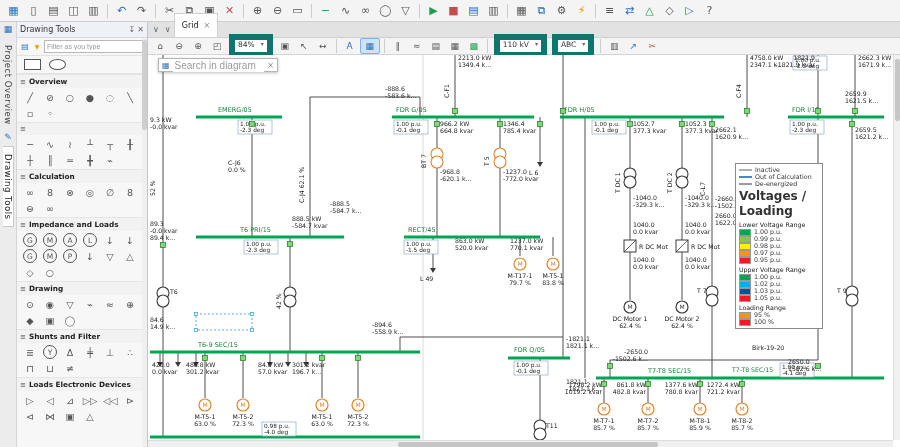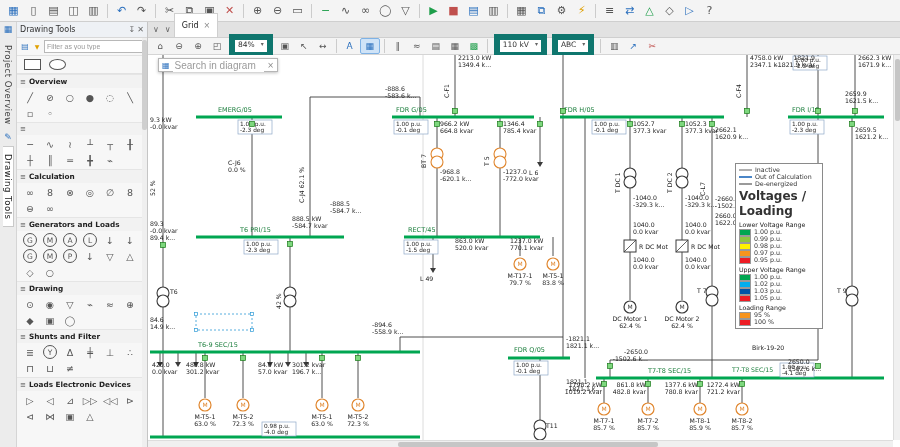--- a/index.html
+++ b/index.html
@@ -171,21 +171,21 @@
           <div class="pal-icon">8</div>
           <div class="pal-icon">⊗</div>
           <div class="pal-icon">◎</div>
           <div class="pal-icon">∅</div>
           <div class="pal-icon">8</div>
           <div class="pal-icon">⊖</div>
           <div class="pal-icon">∞</div>
         </div>
         <div class="sec-header">
           <span class="sec-toggle">≡</span>
-          <span>Generators and Loads</span>
+          <span>Impedance and Loads</span>
         </div>
         <div class="sec-items">
           <div class="pal-icon">
             <span class="circ">G</span>
           </div>
           <div class="pal-icon">
             <span class="circ">M</span>
           </div>
           <div class="pal-icon">
             <span class="circ">A</span>

